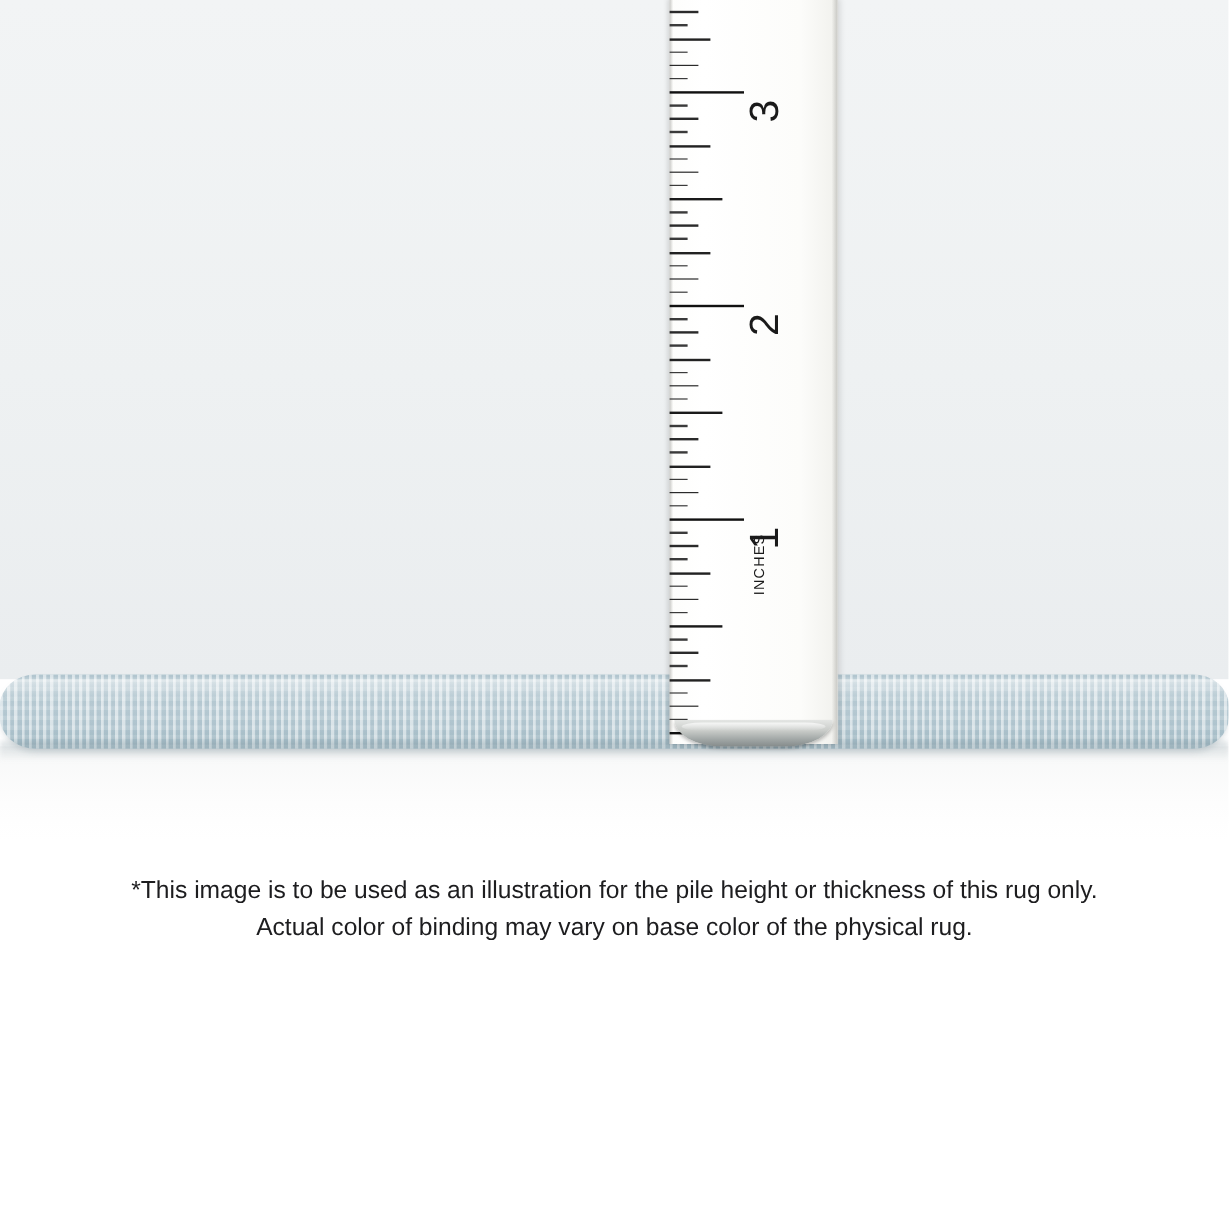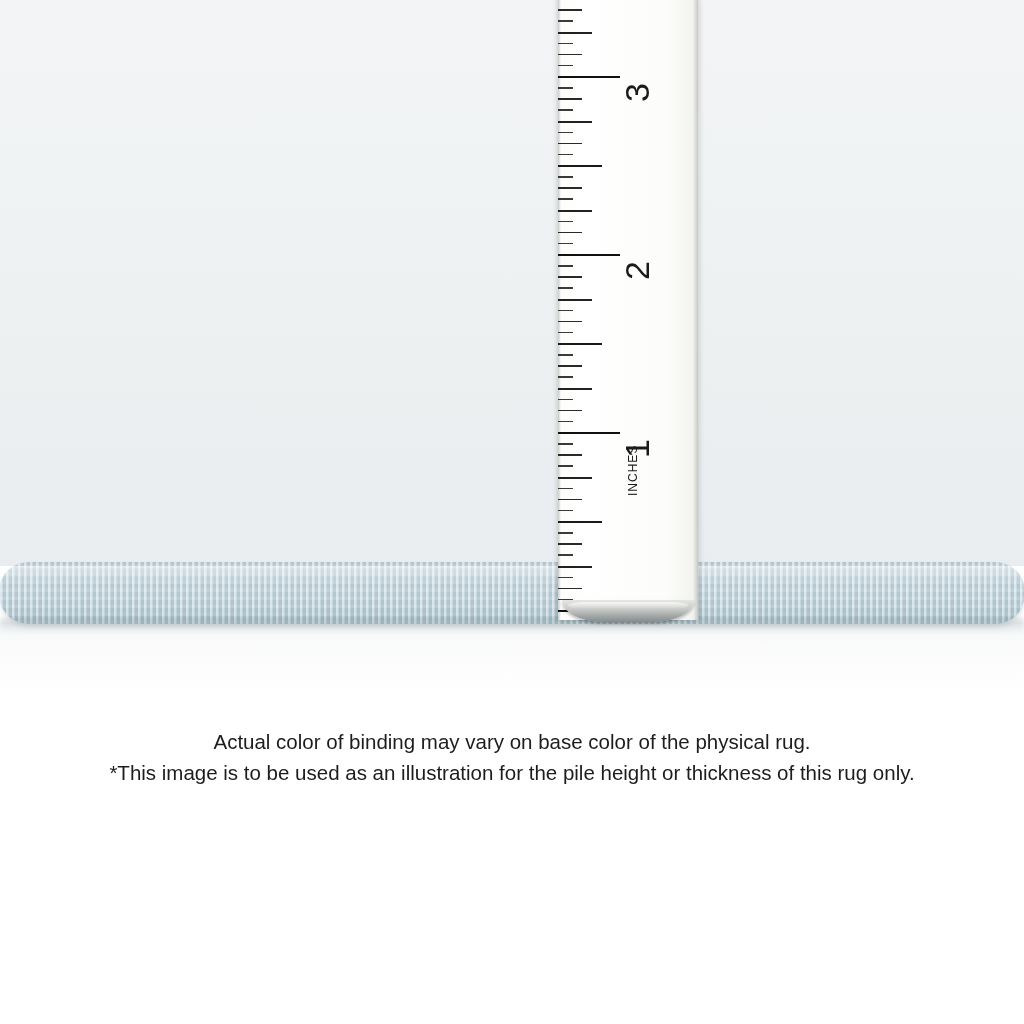--- a/index.html
+++ b/index.html
@@ -272,17 +272,17 @@
         </div>
       <div id="inches-label">INCHES</div>
     </div>
     <div id="tape-tip">
       <div id="tape-tip-sheen"></div>
     </div>
 
   </div>
 
   <div id="caption">
+    <span class="line">*This image is to be used as an illustration for the pile height or thickness of this rug only.</span>
     <span class="line">Actual color of binding may vary on base color of the physical rug.</span>
-    <span class="line">*This image is to be used as an illustration for the pile height or thickness of this rug only.</span>
   </div>
 
 </div>
 
 </body></html>

